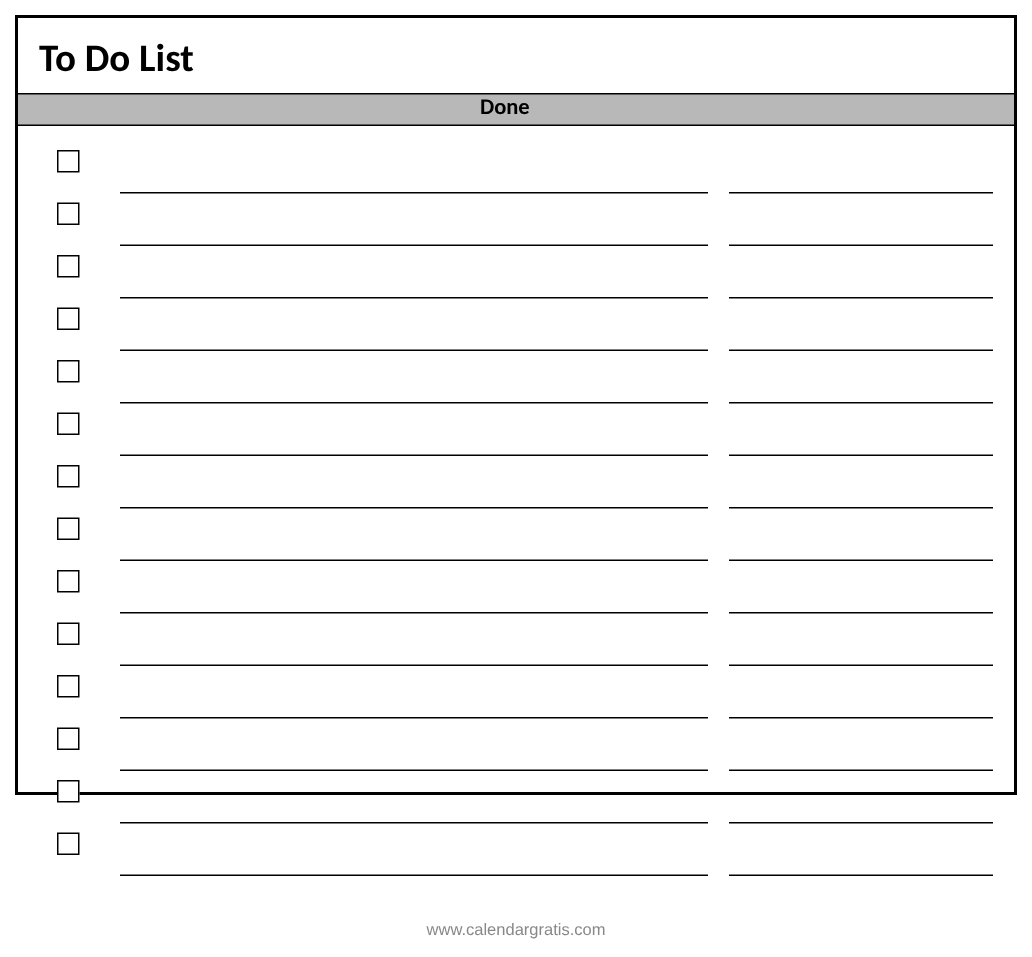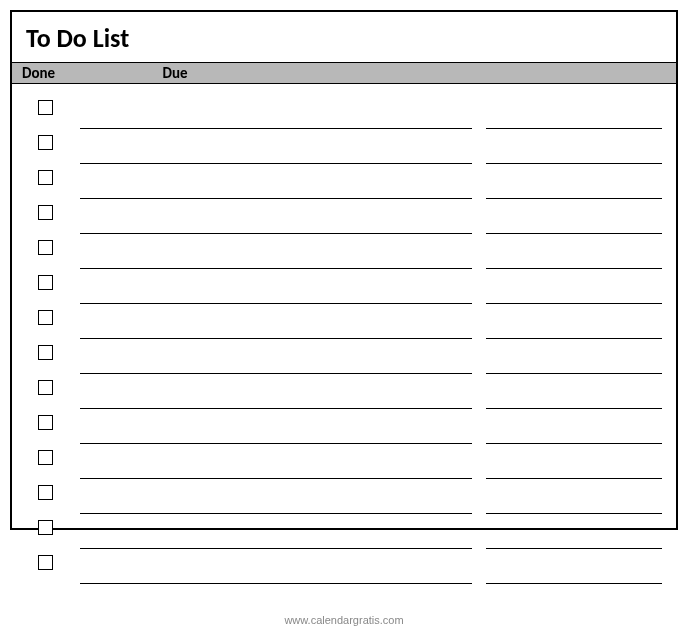--- a/index.html
+++ b/index.html
@@ -29,20 +29,21 @@
       font-weight: bold;
       color: #000;
     }
     .header-row {
       display: flex;
       background: #b8b8b8;
       border-top: 1px solid #000;
       border-bottom: 1px solid #000;
       height: 22px;
       align-items: center;
+      flex-direction: column;
     }
     .col-done {
       width: 68px;
       text-align: left;
       padding-left: 10px;
       font-weight: bold;
       font-size: 15px;
     }
     .col-task {
       width: 407px;
@@ -104,21 +105,20 @@
   </style>
 </head>
 <body>
 
 <div class="container">
   <div class="title-section">
     <h1 class="title">To Do List</h1>
   </div>
   <div class="header-row">
     <div class="col-done">Done</div>
-    <div class="col-due">Due</div>
   </div>
   <div class="rows-container" id="rows-container">
   <div class="task-row">
         <div class="checkbox-cell">
           <span class="checkbox"></span>
         </div>
         <div class="task-cell"></div>
         <div class="due-cell"></div>
       </div>
       <div class="task-row">

